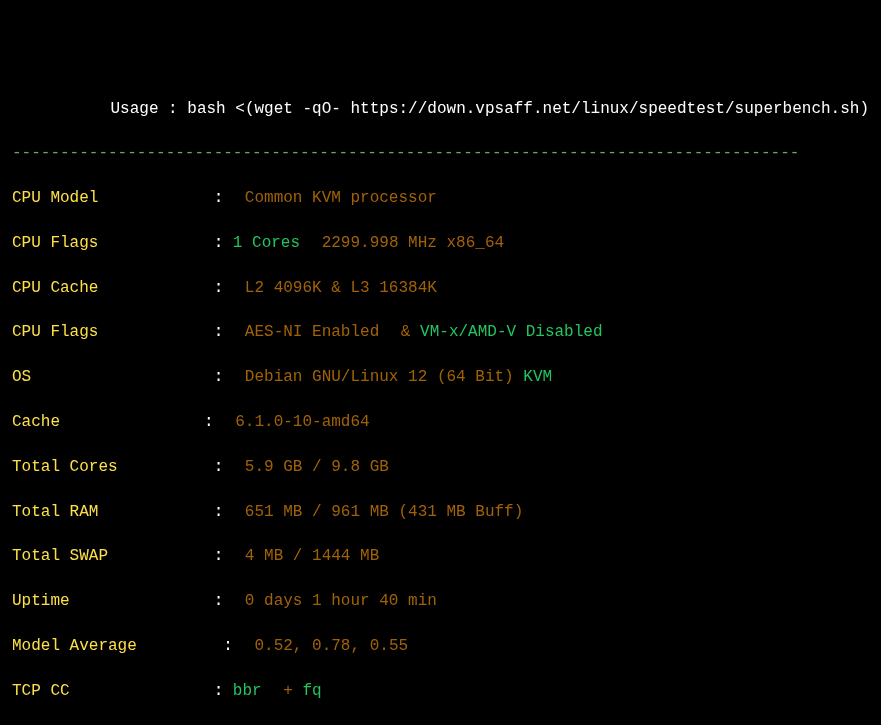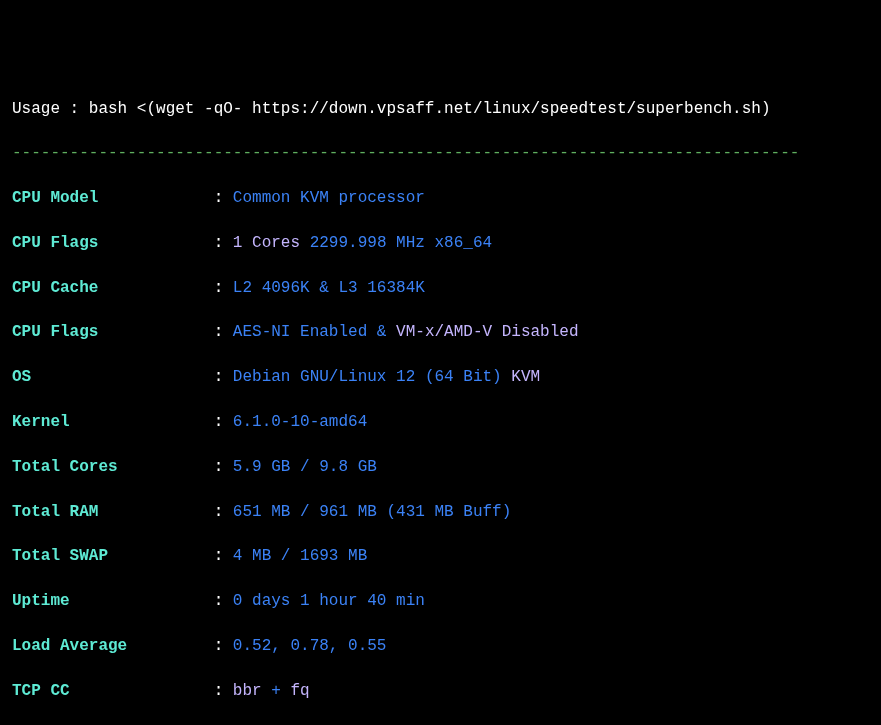--- a/index.html
+++ b/index.html
@@ -8,45 +8,45 @@
     font-family: "Courier New", Courier, monospace;
     font-size: 16px;
     line-height: 1.4;
     margin: 0;
     padding: 8px 12px;
     white-space: pre;
     width: 881px;
     box-sizing: border-box;
   }
   .row { display: block; }
-  .label { color: #5eead4; display: inline-block; font-weight: bold; }
+  .label { color: #fde047; display: inline-block; }
   .colon { color: #fff; }
-  .cyan { color: #3b82f6; }
-  .yellow { color: #c4b5fd; }
-  .white { color: #fff; }
+  .cyan { color: #a16207; margin-left: 12px; }
+  .yellow { color: #22c55e; }
+  .white { color: #fff; text-align: right; }
   .divider-line { color: #5faf5f; }
 </style>
 </head>
 <body>
 
 
 
 <span class="row white">Usage : bash &lt;(wget -qO- https://down.vpsaff.net/linux/speedtest/superbench.sh)</span>
 <span class="row divider-line">----------------------------------------------------------------------------------</span>
 <span class="row"><span class="label"><span>CPU Model</span>            </span><span class="colon">: </span><span class="cyan">Common KVM processor</span></span>
 <span class="row"><span class="label"><span>CPU Flags</span>            </span><span class="colon">: </span><span class="yellow">1 Cores</span><span class="cyan"> 2299.998 MHz x86_64</span></span>
 <span class="row"><span class="label"><span>CPU Cache</span>            </span><span class="colon">: </span><span class="cyan">L2 4096K &amp; L3 16384K</span></span>
 <span class="row"><span class="label"><span>CPU Flags</span>            </span><span class="colon">: </span><span class="cyan">AES-NI Enabled</span><span class="cyan"> &amp; </span><span class="yellow">VM-x/AMD-V Disabled</span></span>
 <span class="row"><span class="label"><span>OS</span>                   </span><span class="colon">: </span><span class="cyan">Debian GNU/Linux 12 (64 Bit)</span><span class="yellow"> KVM</span></span>
-<span class="row"><span class="label"><span>Kernel</span>               </span><span class="colon">: </span><span class="cyan">6.1.0-10-amd64</span></span>
+<span class="row"><span class="label"><span>Cache</span>               </span><span class="colon">: </span><span class="cyan">6.1.0-10-amd64</span></span>
 <span class="row"><span class="label"><span>Total Cores</span>          </span><span class="colon">: </span><span class="cyan">5.9 GB / 9.8 GB</span></span>
 <span class="row"><span class="label"><span>Total RAM</span>            </span><span class="colon">: </span><span class="cyan">651 MB / 961 MB (431 MB Buff)</span></span>
-<span class="row"><span class="label"><span>Total SWAP</span>           </span><span class="colon">: </span><span class="cyan">4 MB / 1693 MB</span></span>
+<span class="row"><span class="label"><span>Total SWAP</span>           </span><span class="colon">: </span><span class="cyan">4 MB / 1444 MB</span></span>
 <span class="row"><span class="label"><span>Uptime</span>               </span><span class="colon">: </span><span class="cyan">0 days 1 hour 40 min</span></span>
-<span class="row"><span class="label"><span>Load Average</span>         </span><span class="colon">: </span><span class="cyan">0.52, 0.78, 0.55</span></span>
+<span class="row"><span class="label"><span>Model Average</span>         </span><span class="colon">: </span><span class="cyan">0.52, 0.78, 0.55</span></span>
 <span class="row"><span class="label"><span>TCP CC</span>               </span><span class="colon">: </span><span class="yellow">bbr</span><span class="cyan"> + </span><span class="yellow">fq</span></span>
 <span class="row"><span class="label">         </span></span>
 
 
 
 
 
 
 
 

